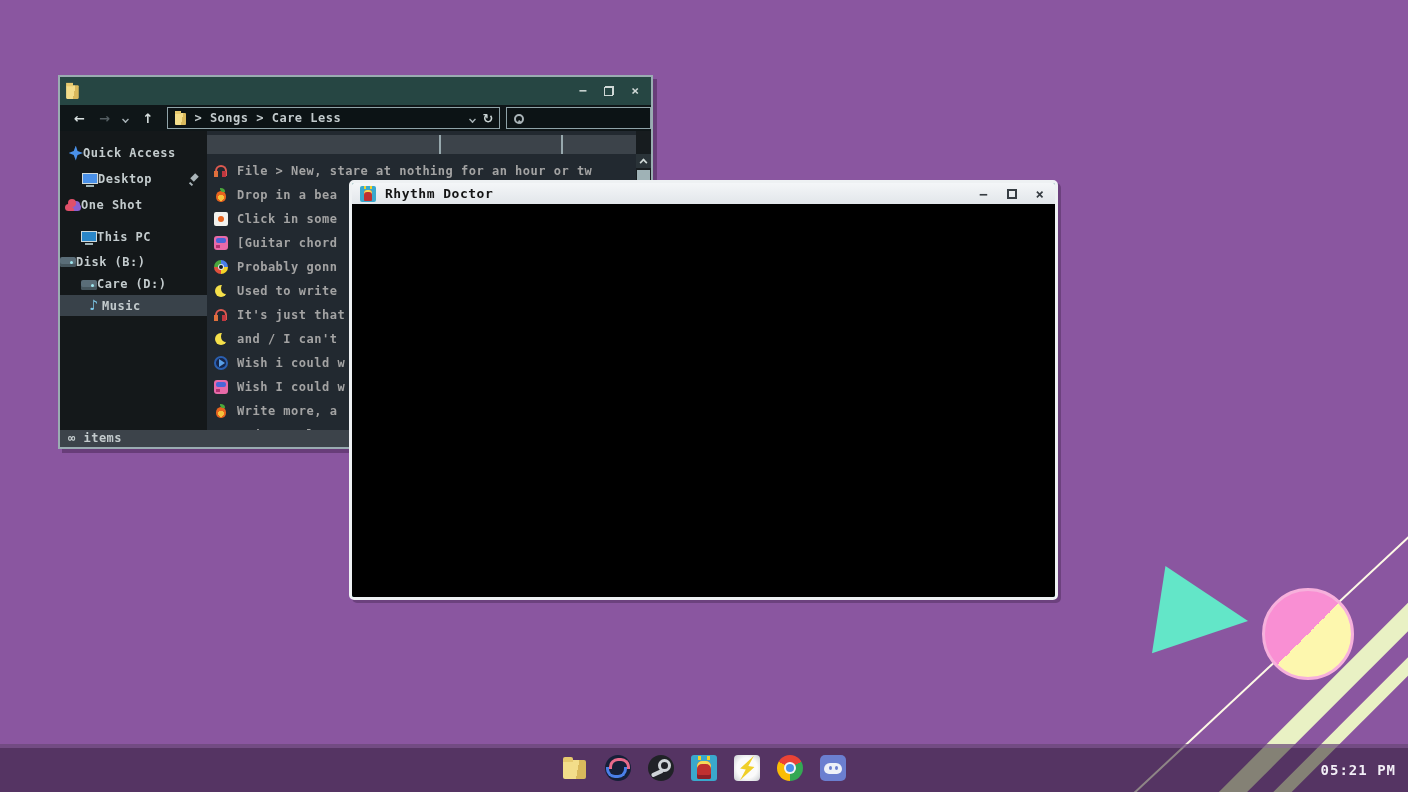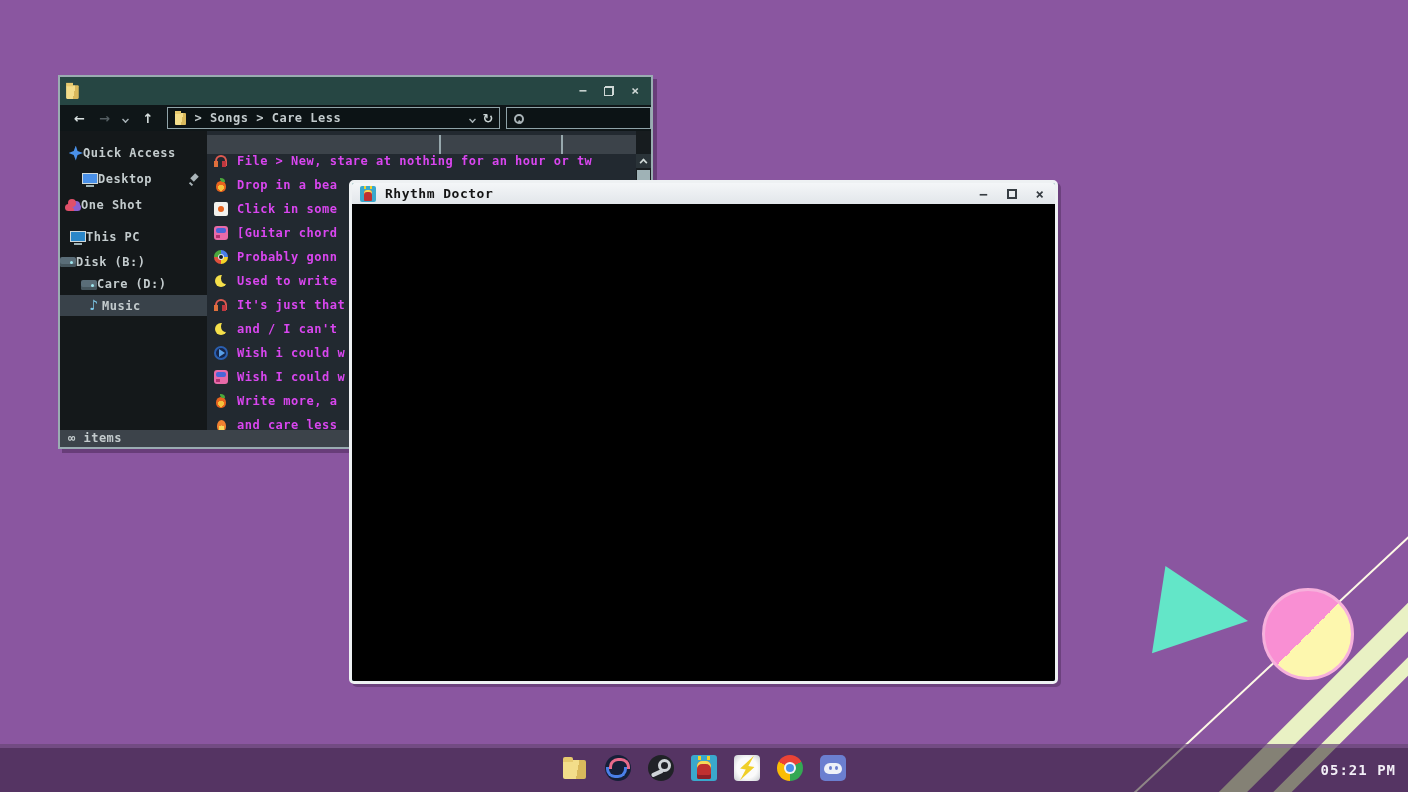--- a/index.html
+++ b/index.html
@@ -126,32 +126,32 @@
     font-size:12px; letter-spacing:.5px; }
   .side-item .label { white-space:nowrap; }
   .side-item.selected { background:#39424a; }
   #sidebar .group-gap { height:6px; }
   .side-item .pin-icon { margin-left:auto; margin-right:8px; }
 
   #filearea { flex:1; position:relative; background:#222930; min-width:0; }
   #col-header { position:absolute; left:0; top:4px; right:15px; height:19px; background:#3c434a; }
   #col-header .divider { position:absolute; top:0; bottom:0; width:2px; background:#97a8ad; }
   #file-rows { position:absolute; left:0; top:23px; right:15px; bottom:0; overflow:hidden; }
-  .file-row { height:24px; display:flex; align-items:flex-start; gap:9px; padding-left:7px;
-    color:#d946ef; font-size:12px; letter-spacing:.5px; white-space:nowrap; overflow:hidden; }
+  .file-row { height:24px; display:flex; align-items:flex-end; gap:9px; padding-left:7px;
+    color:#a3a3a3; font-size:12px; letter-spacing:.5px; white-space:nowrap; overflow:hidden; }
   #scrollbar { position:absolute; right:0; top:0; bottom:0; width:15px; background:#171c1f; }
   #scrollbar .up-box { position:absolute; top:23px; left:0; right:0; height:14px; background:#2a3338; }
   #scrollbar .up-box::before { content:""; position:absolute; left:4px; top:5px; width:5px; height:5px;
     border-left:2px solid #cfd8d6; border-top:2px solid #cfd8d6; transform:rotate(45deg) scale(.8); }
   #scrollbar .thumb { position:absolute; top:39px; left:1px; right:1px; height:26px; background:#9fb2b6; }
   #explorer .statusbar { height:17px; flex:0 0 17px; background:#3c434a; color:#c3cbcd;
     font-size:12px; line-height:16px; padding-left:8px; letter-spacing:.5px; }
 
   
-  #rd-window { position:absolute; left:349px; top:180px; width:709px; height:504px;
+  #rd-window { position:absolute; left:349px; top:180px; width:709px; height:420px;
     background:#0f766e; border:3px solid #eef1f3; border-radius:5px; display:flex; flex-direction:column;
     box-shadow:3px 3px 0 rgba(40,15,50,.3); }
   #rd-window .titlebar { height:21px; flex:0 0 21px; background:linear-gradient(#f4f6f8,#e2e6ea);
     display:flex; align-items:center; border-radius:2px 2px 0 0; }
   #rd-icon { width:16px; height:16px; margin-left:8px; position:relative; background:#3aa8cc; border-radius:2px; }
   #rd-icon::before { content:""; position:absolute; left:4px; top:4px; width:8px; height:11px;
     background:#c03030; border-radius:3px 3px 1px 1px; box-shadow:inset 0 2px 0 #f5d95a; }
   #rd-icon::after { content:""; position:absolute; left:4px; top:0; width:8px; height:3px;
     background:linear-gradient(90deg,#f5d327 0 2px,transparent 2px 6px,#f5d327 6px 8px); }
   #rd-window .title { margin-left:9px; color:#141414; font-size:13px; letter-spacing:.5px; }
@@ -247,21 +247,21 @@
         <div class="side-item" style="padding-left:22px">
           <span class="si monitor"></span>
           <span class="label">Desktop</span>
           <span class="pin-icon"></span>
         </div>
         <div class="side-item" style="padding-left:5px">
           <span class="si cloud"></span>
           <span class="label">One Shot</span>
         </div>
         <div class="group-gap"></div>
-        <div class="side-item" style="padding-left:10px">
+        <div class="side-item" style="padding-left:21px">
           <span class="si monitor pc"></span>
           <span class="label">This PC</span>
         </div>
         <div class="side-item" style="height:23px">
           <span class="si disk"></span>
           <span class="label">Disk (B:)</span>
         </div>
         <div class="side-item" style="padding-left:21px;height:22px">
           <span class="si disk"></span>
           <span class="label">Care (D:)</span>

